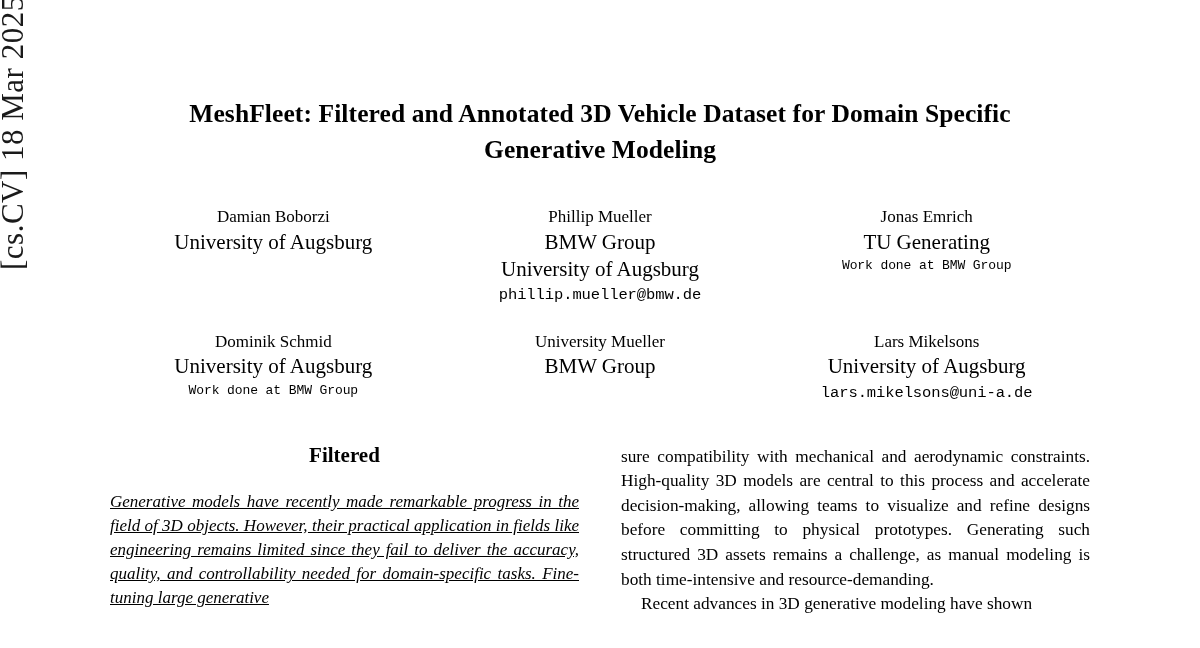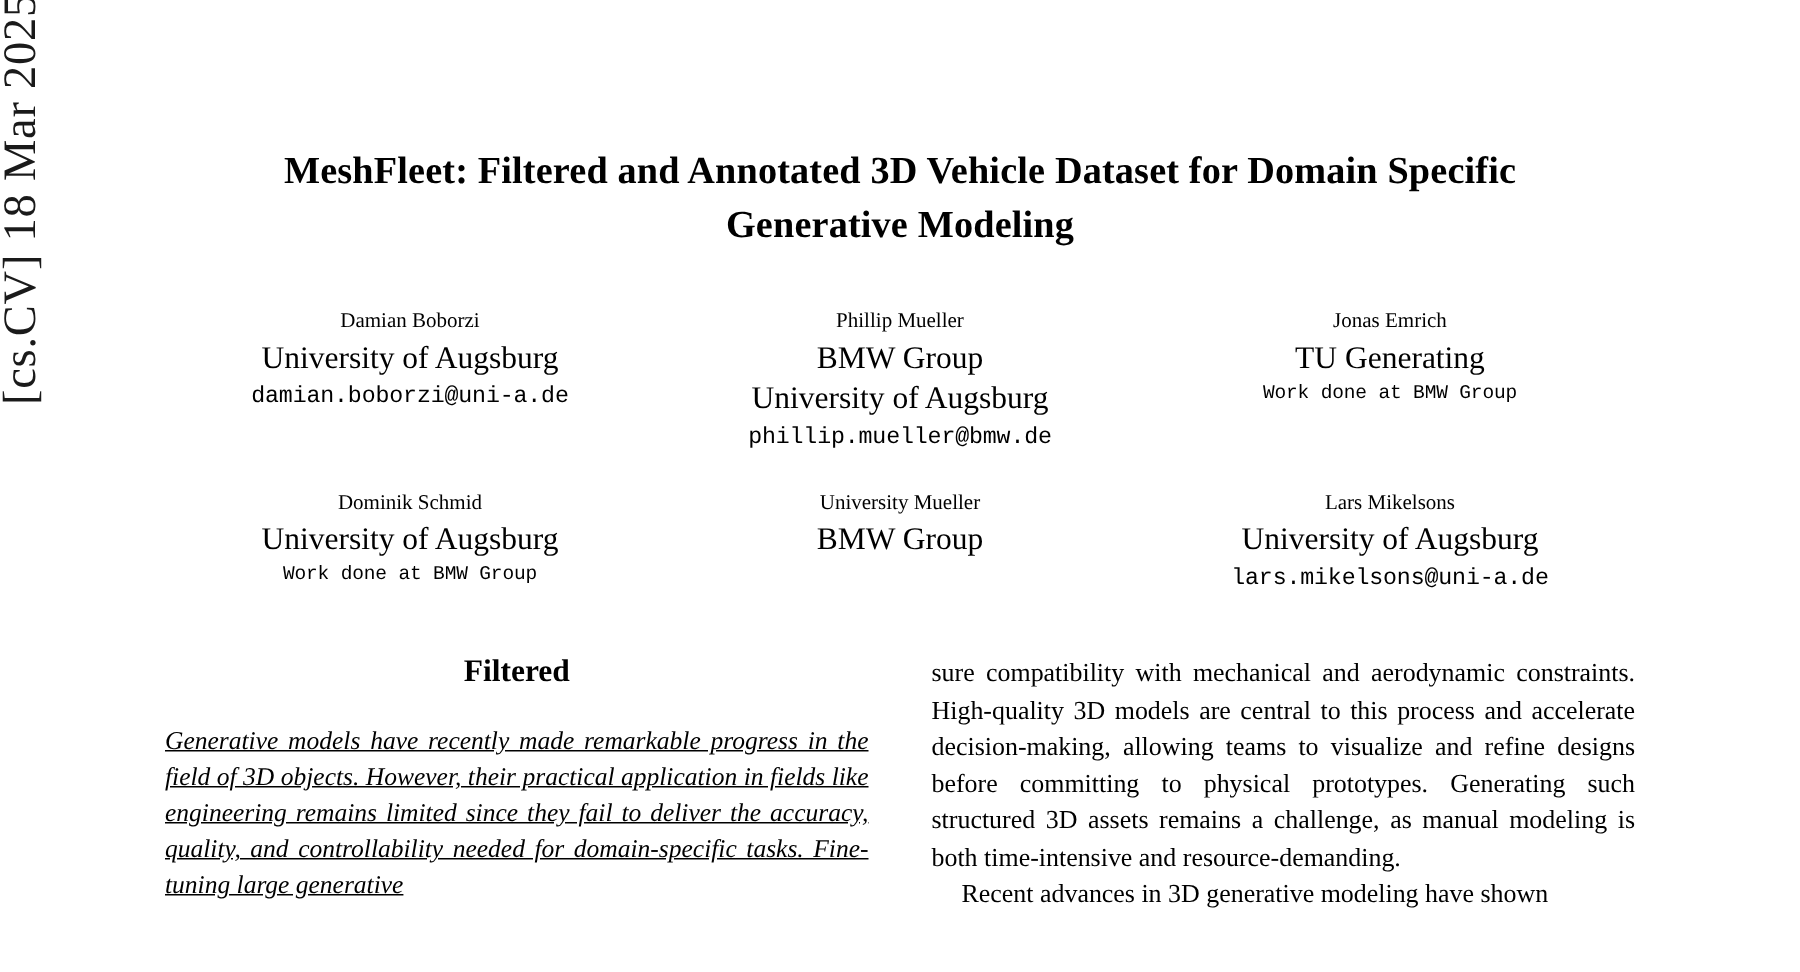--- a/index.html
+++ b/index.html
@@ -58,21 +58,21 @@
     margin-top: 38px;
     display: grid;
     grid-template-columns: 1fr 1fr 1fr;
     row-gap: 26px;
     text-align: center;
   }
   .author-block {
     line-height: 1.3;
   }
   .author-name {
-    font-size: 14px;
+    font-size: 17px;
   }
   .author-aff {
     font-size: 21px;
   }
   .author-mail {
     font-family: "Liberation Mono", monospace;
     font-size: 15.5px;
     letter-spacing: -0.1px;
     margin-top: 2px;
   }
@@ -130,21 +130,20 @@
 
   <div class="content">
 
     <div class="title">MeshFleet: Filtered and Annotated 3D Vehicle Dataset for Domain Specific Generative Modeling</div>
 
     <div class="authors">
 
       <div class="author-block">
         <div class="author-name">Damian Boborzi</div>
         <div class="author-aff">University of Augsburg</div>
-        <div class="author-mail">damian.boborzi@uni-a.de</div>
       </div>
 
       <div class="author-block">
         <div class="author-name">Phillip Mueller</div>
         <div class="author-aff">BMW Group</div>
         <div class="author-aff">University of Augsburg</div>
         <div class="author-mail">phillip.mueller@bmw.de</div>
       </div>
 
       <div class="author-block">

